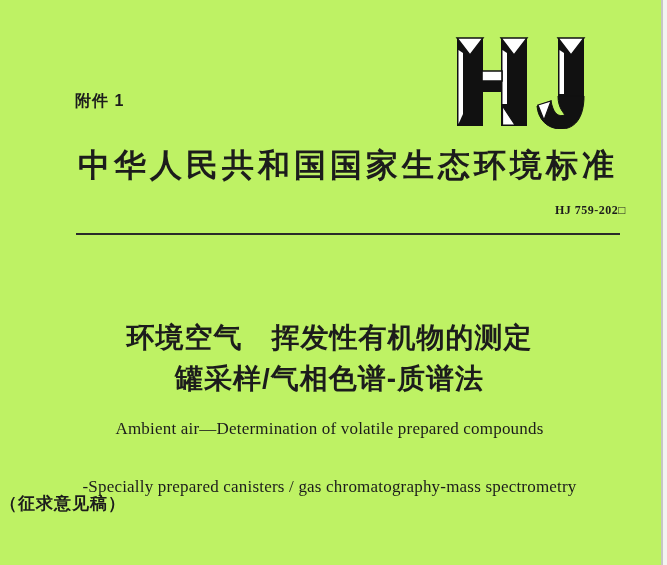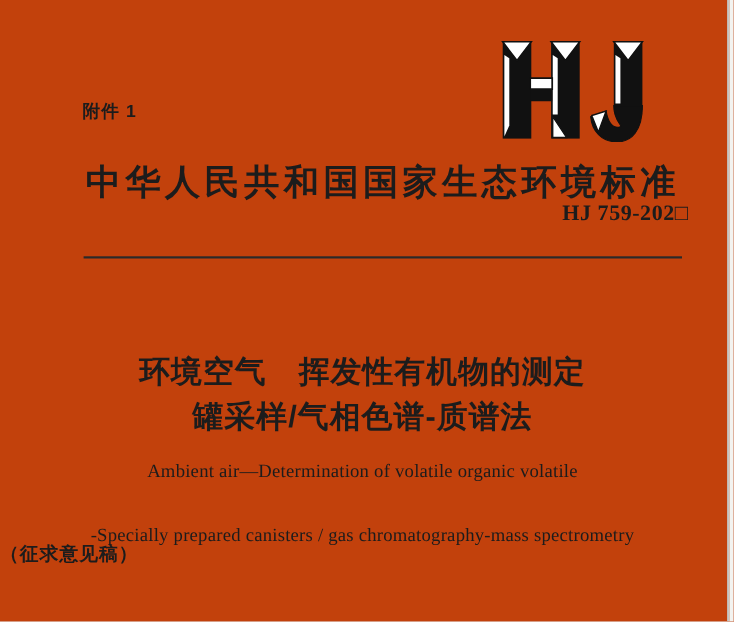--- a/index.html
+++ b/index.html
@@ -1,19 +1,19 @@
 <!DOCTYPE html>
 <html><head>
 <meta charset="utf-8">
 <style>
   html,body{margin:0;padding:0;background:#e8e8e8;}
   .page{
     position:relative;
     width:667px;height:565px;
-    background:#c2410c;
+    background:#bef264;
     overflow:hidden;
     font-family:"Liberation Serif", serif;
     color:#1c1c1c;
   }
   .abs{position:absolute;}
   
   .scan-edge{
     left:661px;top:0;width:2px;height:565px;
     background:#c6c6c4;
   }
@@ -33,23 +33,24 @@
     font-size:32px;font-weight:700;
     letter-spacing:4px;
     white-space:nowrap;
   }
   .std-block{
     right:41px;top:184px;
     text-align:right;
     line-height:1.0;
   }
   .std-number{
-    font-size:20px;font-weight:600;
+    font-size:12px;font-weight:600;
     letter-spacing:0.5px;
     font-family:"Liberation Serif", serif;
+    margin-top:20px;
   }
   .std-replaces{
     margin-top:6px;
     font-size:15px;font-weight:400;
     letter-spacing:0.5px;
     font-family:"Liberation Serif", serif;
   }
   .rule{
     left:76px;top:233px;width:544px;height:2px;
     background:#2a2a2a;
@@ -123,18 +124,18 @@
 
   <div class="abs std-block">
     <div class="std-number">HJ 759-202□</div>
   </div>
 
   <div class="abs rule"></div>
 
   <div class="abs cn-title l1">环境空气　挥发性有机物的测定</div>
   <div class="abs cn-title l2">罐采样/气相色谱-质谱法</div>
 
-  <div class="abs en-title l1">Ambient air—Determination of volatile organic volatile</div>
+  <div class="abs en-title l1">Ambient air—Determination of volatile prepared compounds</div>
   <div class="abs en-title l2">-Specially prepared canisters / gas chromatography-mass spectrometry</div>
 
   <div class="abs draft-note">（征求意见稿）</div>
 
 </div>
 
 </body></html>

